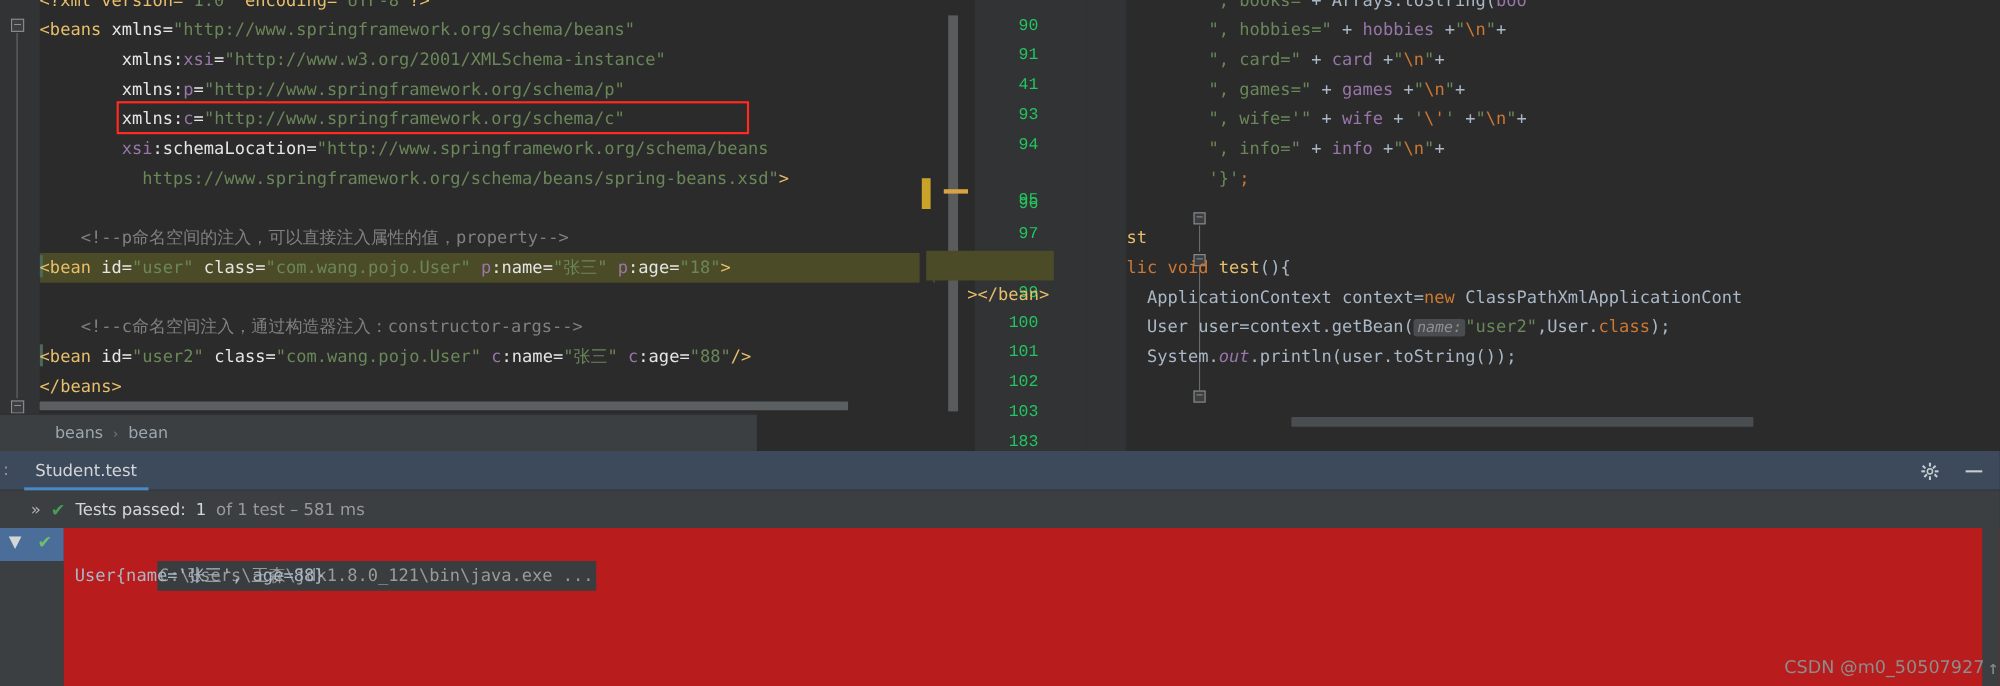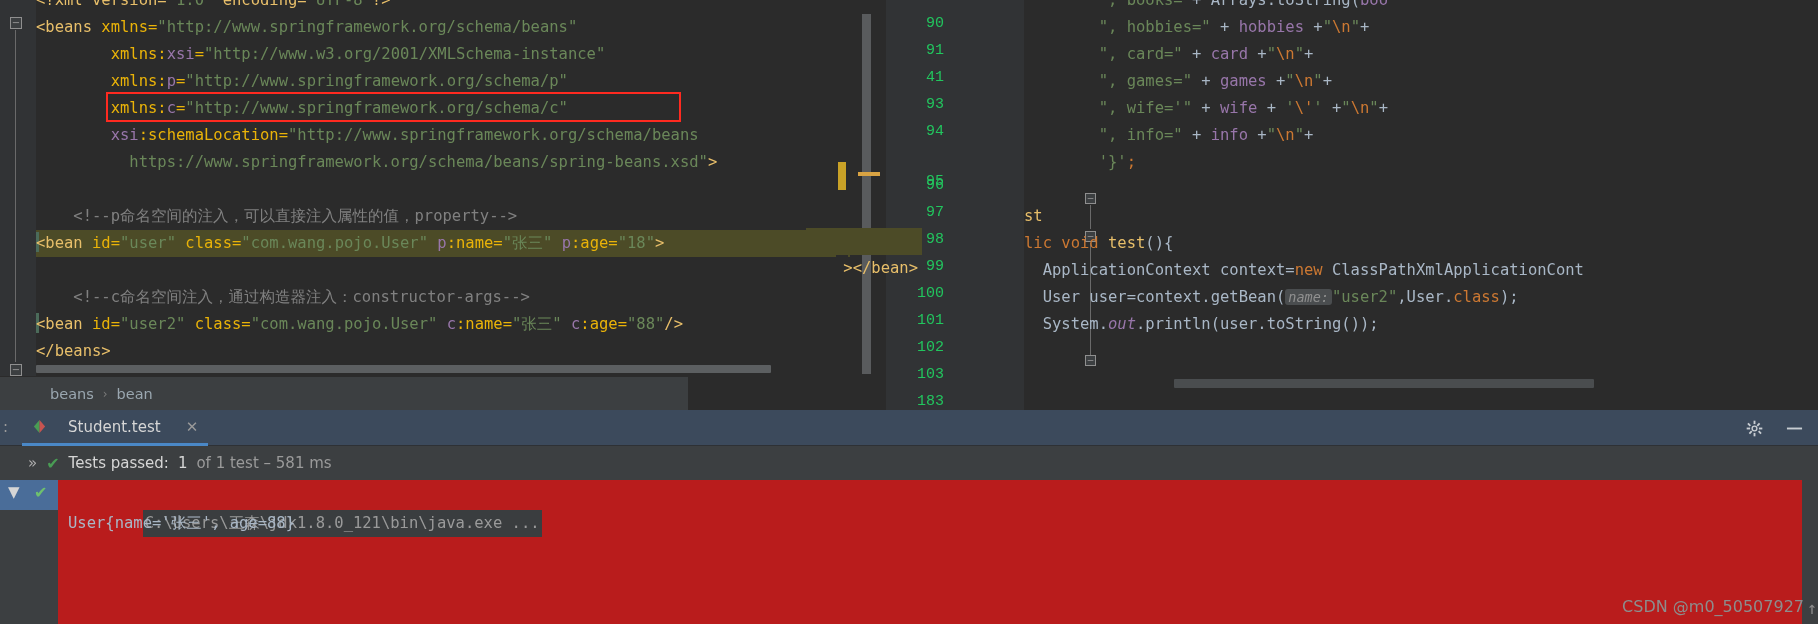--- a/index.html
+++ b/index.html
@@ -10,21 +10,21 @@
     font-family: "DejaVu Sans Mono", monospace;
     overflow: hidden;
   }
   #app { position: relative; width: 1818px; height: 624px; background: #2b2b2b; }
 
   
   .code      { font-family: "DejaVu Sans Mono", monospace; font-size: 15.5px; line-height: 27px; white-space: pre; }
   .kw        { color: #cc7832; }
   .tag       { color: #e8bf6a; }
   .attr      { color: #9876aa; }
-  .attrname  { color: #eab308; }
+  .attrname  { color: #e5e5e5; }
   .str       { color: #6a8759; }
   .comment   { color: #808080; }
   .plain     { color: #a9b7c6; }
   .field     { color: #9876aa; }
   .italic    { font-style: italic; }
 
   
   #xml-pane {
     position: absolute; left: 0; top: 0; width: 850px; height: 410px;
     background: #2b2b2b; overflow: hidden;
@@ -136,38 +136,38 @@
     position: absolute; left: 8px; top: 172px; width: 22px; height: 4px; background: #d9a343;
   }
   
   #java-hscroll {
     position: absolute; left: 324px; bottom: 22px; width: 420px; height: 9px;
     background: #4a4d4f; border-radius: 1px;
   }
 
   
   #bean-tail {
-    position: absolute; left: 806px; top: 228px; height: 27px; line-height: 27px;
+    position: absolute; left: 842px; top: 228px; height: 27px; line-height: 27px;
     background: #4c4b27; padding-right: 4px; z-index: 5;
   }
 
   
   #run-window {
     position: absolute; left: 0; bottom: 0; width: 1818px; height: 214px;
     background: #3c3f41;
   }
   #run-tabbar {
     position: absolute; left: 0; top: 0; width: 1818px; height: 36px;
     background: #3c4a5c; border-bottom: 1px solid #2e3135;
   }
   #run-tab {
     position: absolute; left: 22px; top: 0; height: 36px;
-    display: flex; align-items: center; gap: 21px; padding: 0 10px;
+    display: flex; align-items: center; gap: 9px; padding: 0 10px;
     border-bottom: 3px solid #4a88c7;
-    font-family: "DejaVu Sans", sans-serif; font-size: 15px; color: #d6d6d6;
+    font-family: "DejaVu Sans", sans-serif; font-size: 15px; color: #d6d6d6; flex-direction: column;
   }
   #run-tab .close { color: #9a9a9a; font-size: 15px; margin-left: 4px; }
   #left-colon {
     position: absolute; left: 3px; top: 8px;
     font-family: "DejaVu Sans", sans-serif; font-size: 15px; color: #9a9a9a;
   }
   #run-tool-icons {
     position: absolute; right: 14px; top: 0; height: 36px;
     display: flex; align-items: center; gap: 22px;
   }

